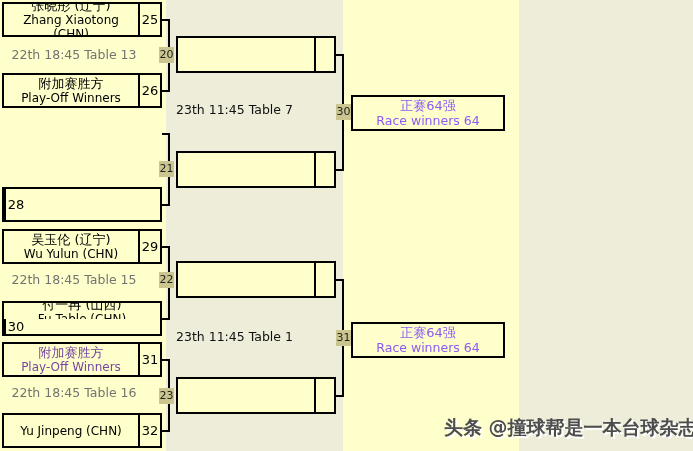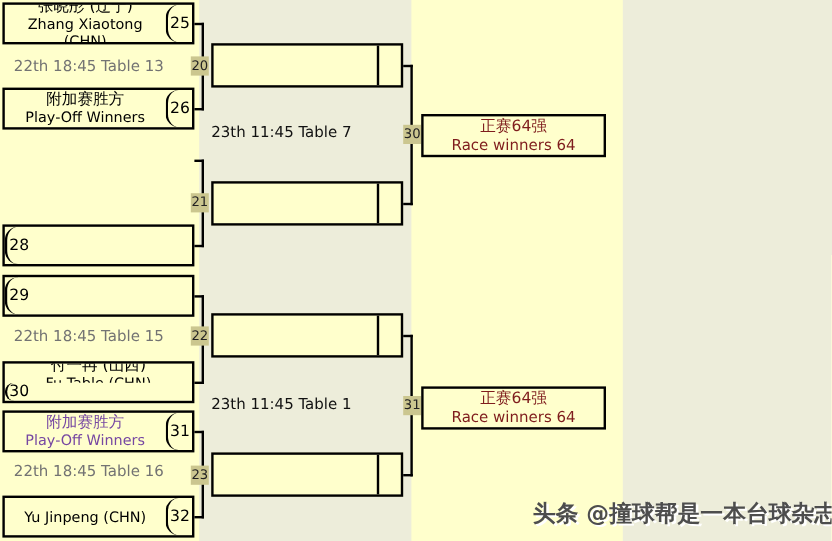--- a/index.html
+++ b/index.html
@@ -23,21 +23,21 @@
   .pname{
     flex:1;display:flex;flex-direction:column;justify-content:center;
     text-align:center;color:#000;overflow:hidden;
   }
   .pname .cn{font-size:13px;line-height:15px;}
   .pname .en{font-size:12px;line-height:14px;}
   .pname.purple{color:#7647A2;}
   .seed{
     width:22px;border-left:2px solid #000;box-sizing:border-box;
     display:flex;align-items:center;justify-content:center;
-    font-size:13px;color:#000;border-radius:11px;
+    font-size:13px;color:#000;
   }
 
   
   .mlabel{
     position:absolute;left:2px;width:144px;height:16px;
     text-align:center;font-size:12.5px;line-height:16px;color:#737373;
   }
 
   
   .badge{
@@ -64,21 +64,21 @@
   .r2label{
     position:absolute;left:176px;width:160px;height:16px;
     text-align:left;font-size:12.5px;line-height:16px;color:#111;
   }
 
   
   .advbox{
     position:absolute;left:351px;width:154px;height:36px;
     border:2px solid #000;background:#FFFFCC;box-sizing:border-box;
     display:flex;flex-direction:column;justify-content:center;
-    text-align:center;color:#7f1d1d;
+    text-align:center;color:#8b5cf6;
   }
   .advbox .cn{font-size:13px;line-height:15px;}
   .advbox .en{font-size:12.5px;line-height:15px;}
 
   
   .watermark{
     position:absolute;left:444px;top:415px;
     font-size:19px;font-weight:bold;white-space:nowrap;
     color:#4D4D4D;
     text-shadow:2px 2px 0 #FFFFFF;
@@ -109,20 +109,24 @@
     </div>
     <div class="seed">26</div>
   </div>
 
 
   <div class="pbox" style="top:187px;">
     <div class="seed">28</div>
   </div>
 
   <div class="pbox" style="top:229px;">
+    <div class="pname">
+      <div class="cn">吴玉伦 (辽宁)</div>
+      <div class="en">Wu Yulun (CHN)</div>
+    </div>
     <div class="seed">29</div>
   </div>
 
   <div class="pbox" style="top:301px;flex-direction:column;">
     <div class="pname">
       <div class="cn">付一冉 (山西)</div>
       <div class="en">Fu Table (CHN)</div>
     </div>
     <div class="seed">30</div>
   </div>

